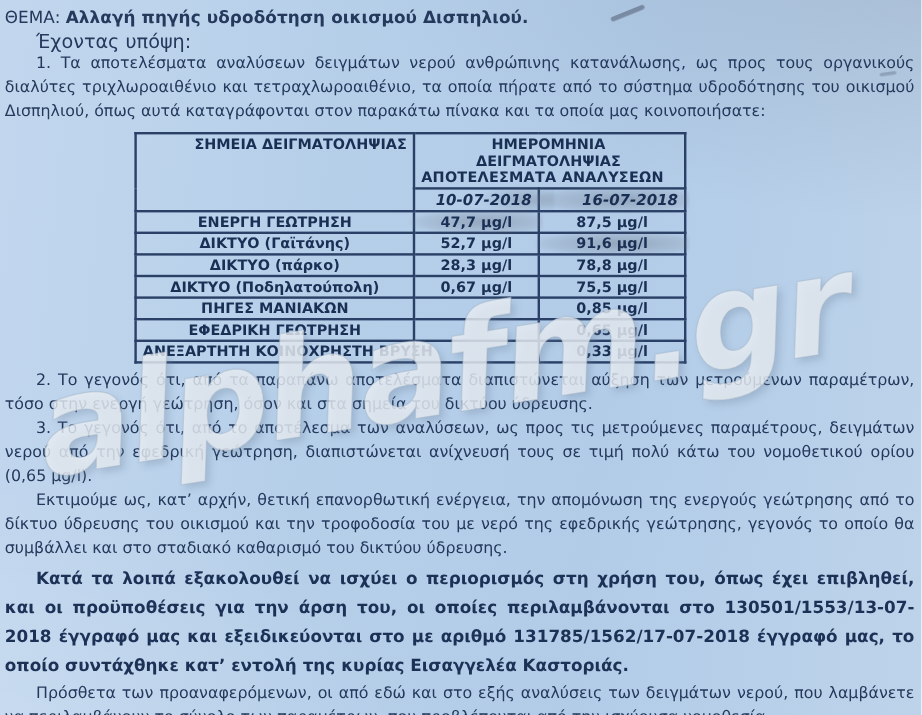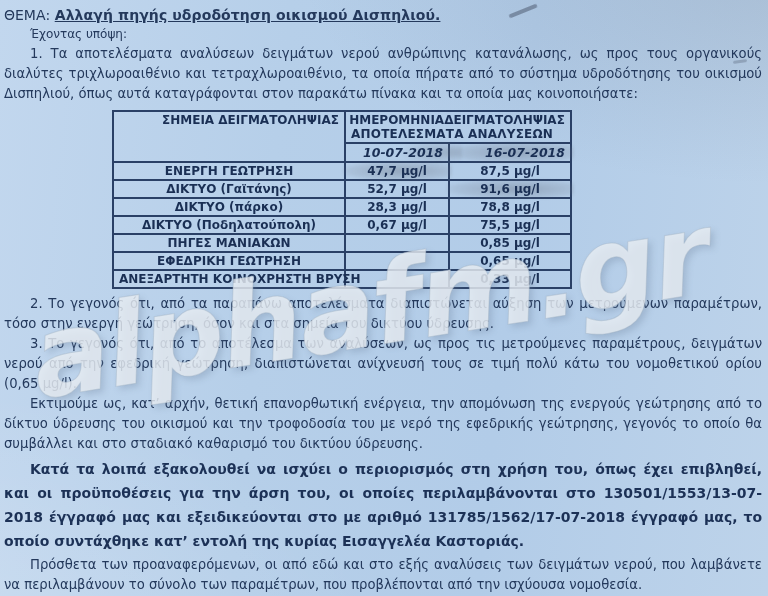--- a/index.html
+++ b/index.html
@@ -10,23 +10,23 @@
     padding:6px 6px 0 4px;
     overflow:hidden;
     font-family:"DejaVu Sans", sans-serif;
     color:#24395c;
     background:
       radial-gradient(140% 80% at 102% -5%, rgba(96,110,130,0.20), transparent 45%),
       radial-gradient(120% 90% at -10% 110%, rgba(255,255,255,0.18), transparent 50%),
       linear-gradient(96deg, #c2d7ee 0%, #b6cfe9 35%, #b2cce8 65%, #bdd3ea 100%);
   }
   .subject { font-size:14px; line-height:19px; white-space:nowrap; }
-  .subject .title { text-decoration:underline; font-weight:bold; letter-spacing:0.1px; }
+  .subject .title { font-weight:bold; letter-spacing:0.1px; }
   .subject .label { font-weight:normal; }
-  .intro-line { font-size:12px; line-height:19px; padding-left:26px; }
+  .intro-line { font-size:16px; line-height:19px; padding-left:26px; }
   .para {
     margin:0; font-size:13.2px; line-height:20px;
     text-align:justify; text-indent:26px; color:#24395c;
   }
   .para.bold-underline {
     font-weight:bold; font-size:14px; line-height:24px;
     text-decoration-thickness:1.5px;
     margin-top:3px; margin-bottom:2px; color:#1c3156;
   }
   
@@ -38,21 +38,21 @@
     font-size:12px; font-weight:bold; color:#1a2f54;
   }
   table.results th, table.results td {
     border:2px solid #2a4066;
     padding:1px 5px;
     overflow:visible;
   }
   col.c1 { width:232px; } col.c2 { width:104px; } col.c3 { width:122px; }
   th.pts { text-align:right; vertical-align:top; padding-top:4px; font-size:12px; }
   th.group { padding:2px 4px 0 6px; vertical-align:top; }
-  .gh1 { display:flex; justify-content:center; padding-right:2px; }
+  .gh1 { display:flex; justify-content:space-between; padding-right:2px;flex-direction:column; }
   .gh2 { text-align:left; letter-spacing:0.2px; }
   th.date { text-align:right; padding-left:10px; font-size:12.5px;font-style:italic; }
   td.lbl { text-align:center; white-space:nowrap; }
   td.val { text-align:center; white-space:nowrap; }
   
   .smudge { position:relative; z-index:0; }
   .smudge::before {
     content:""; position:absolute; inset:-2px -4px; z-index:-1;
     background: radial-gradient(ellipse at 55% 50%, rgba(104,114,130,0.42), rgba(104,114,130,0.14) 60%, transparent 78%);
     filter: blur(1px);

